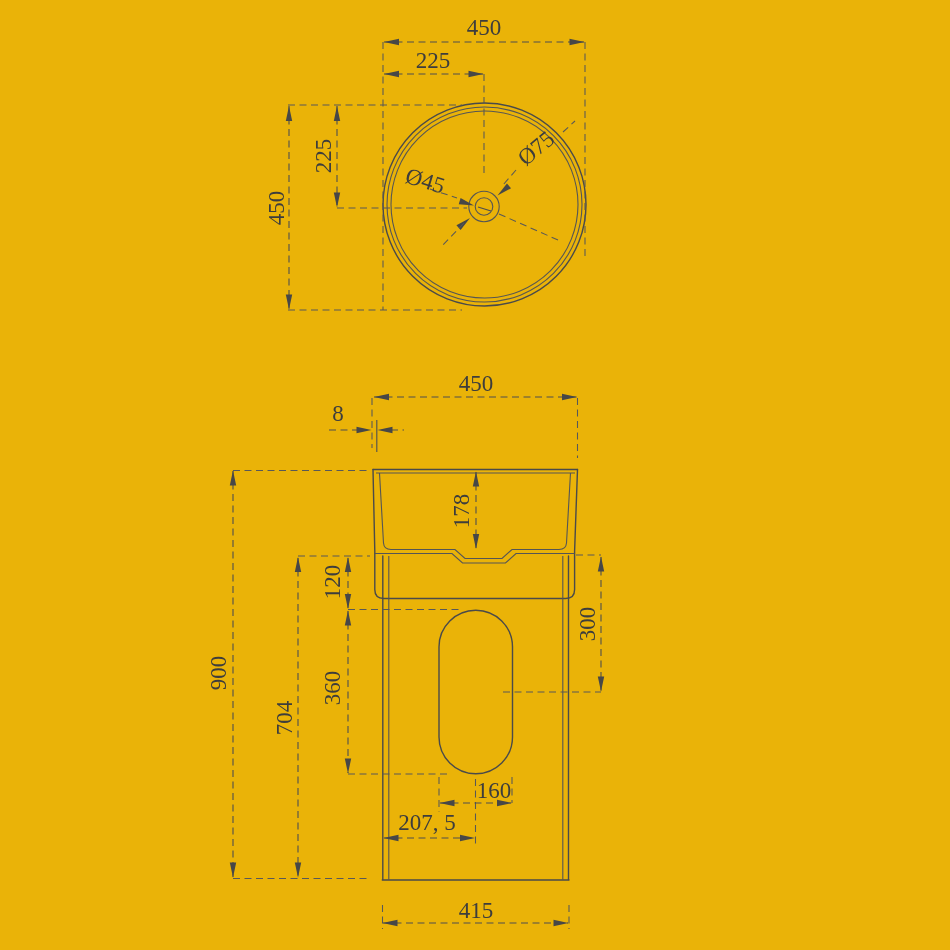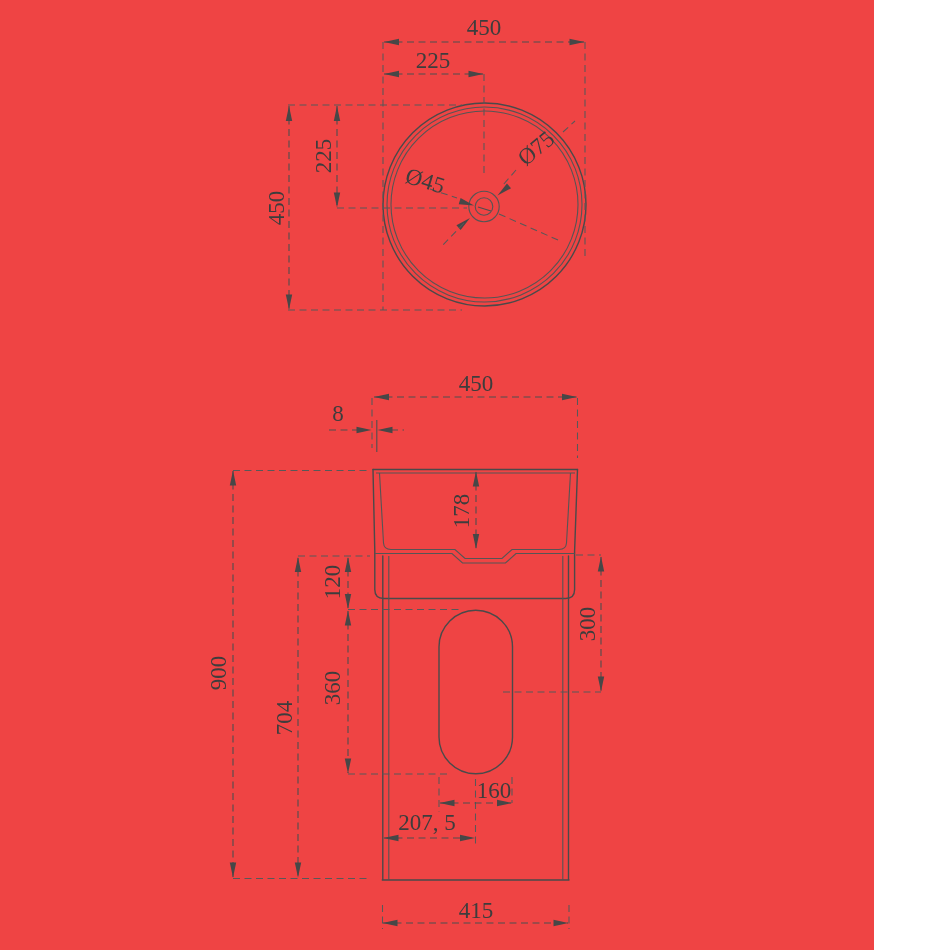--- a/index.html
+++ b/index.html
@@ -1,19 +1,19 @@
 <!DOCTYPE html>
 <html><head>
 <meta charset="utf-8">
 <style>
   html,body{margin:0;padding:0;background:#ffffff;}
   .canvas{
     position:relative;
-    width:874px;height:950px;
-    background:#ef4444;
+    width:950px;height:950px;
+    background:#eab308;
     font-family:"Liberation Serif","DejaVu Serif",serif;
   }
   svg{display:block;}
   .geo{stroke:#4a4a4a;stroke-width:1.4px;fill:none;stroke-linecap:round;stroke-linejoin:round;}
   .geo-thin{stroke:#555;stroke-width:1.1px;fill:none;}
   .dim{stroke:#4f4f4f;stroke-width:1.1px;fill:none;stroke-dasharray:7 4.5;}
   .ext{stroke:#585858;stroke-width:1.05px;fill:none;stroke-dasharray:7 4.5;}
   .sline{stroke:#4f4f4f;stroke-width:1.1px;fill:none;}
   .arrow{fill:#474747;stroke:none;}
   text{font-size:23px;fill:#3d3d3d;}

